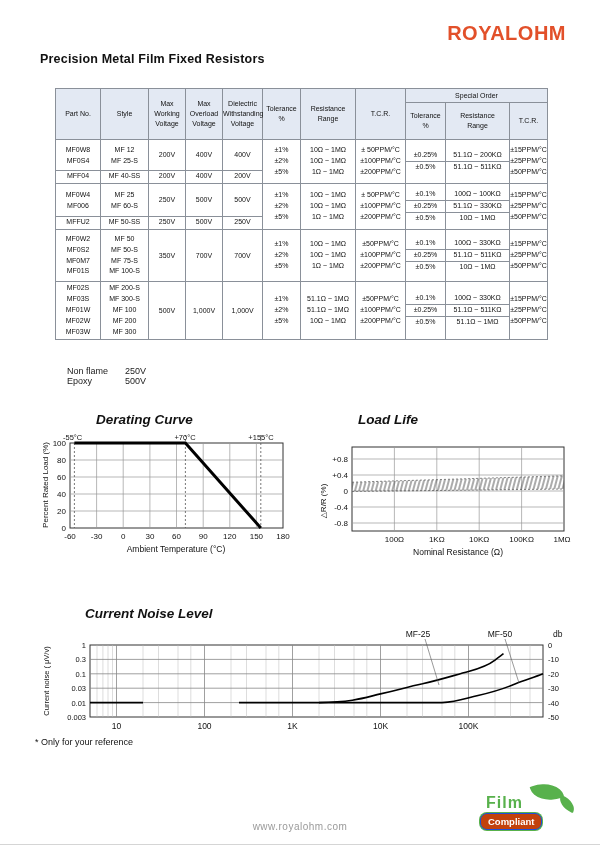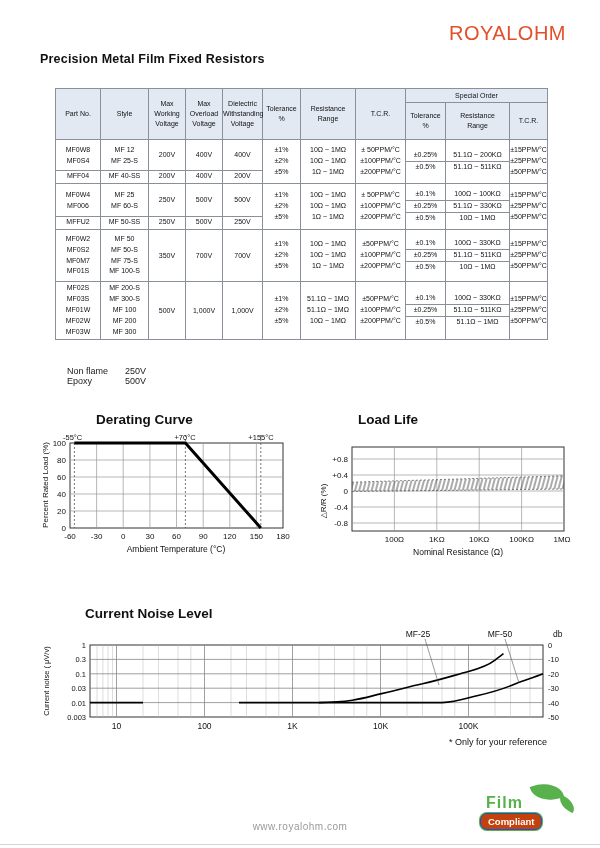--- a/index.html
+++ b/index.html
@@ -1,18 +1,18 @@
 <!DOCTYPE html>
 <html><head>
 <meta charset="utf-8">
 <style>
   html,body{margin:0;padding:0;}
   body{width:600px;height:848px;position:relative;background:#ffffff;
        font-family:"Liberation Sans","DejaVu Sans",sans-serif;color:#1a1a1a;overflow:hidden;}
-  .brand{position:absolute;top:22px;right:34px;font-size:20px;font-weight:400;
+  .brand{position:absolute;top:22px;right:34px;font-size:20px;font-weight:700;
          color:#e2502a;letter-spacing:0.5px;}
   .page-title{position:absolute;top:52px;left:40px;font-size:12.5px;font-weight:bold;
               letter-spacing:0.2px;color:#111;}
   
   table.specs{position:absolute;top:88px;left:55px;width:492px;border-collapse:collapse;
               table-layout:fixed;font-size:7px;color:#111;}
   table.specs th,table.specs td{border:1px solid #8a9099;padding:0;text-align:center;vertical-align:middle;}
   table.specs th{background:#e3e9f3;font-weight:normal;line-height:1.4;}
   tr.hdr1 th.so-head{height:13px;}
   tr.hdr2 th{height:36px;}
@@ -25,28 +25,28 @@
   tr.g2 .main .sub0{height:31px;} tr.g2 .main .sub1{flex:1;}
   .so .vsplit>div{flex:1;}
   
   .note{position:absolute;top:366px;left:62px;font-size:9px;color:#222;display:flex;}
   .note .note-items{margin-left:5px;}
   .note .nrow{display:flex;}
   .note .nname{width:58px;}
   .note .nval{}
   
   .chart{position:absolute;}
-  .chart h3{margin:0 0 4px 0;font-size:13.5px;font-weight:600;color:#111;}
+  .chart h3{margin:0 0 4px 0;font-size:13.5px;font-weight:600;color:#111;font-style:italic;}
   .c-derating{top:412px;left:38px;width:270px;}
   .c-derating h3{margin-left:58px;}
   .c-loadlife{top:412px;left:312px;width:270px;}
   .c-loadlife h3{margin-left:46px;}
   .c-noise{top:606px;left:35px;width:560px;}
   .c-noise h3{margin-left:50px;}
-  .footnote{text-align:right;padding-right:48px;font-size:9px;color:#111;margin-top:-4px;}
+  .footnote{padding-right:48px;font-size:9px;color:#111;margin-top:-4px;}
   svg text{font-family:"Liberation Sans","DejaVu Sans",sans-serif;fill:#111;}
   
   .footer-url{position:absolute;bottom:16px;left:0;right:0;text-align:center;
               font-size:10px;color:#9a9a9a;letter-spacing:0.5px;}
   .hairline{position:absolute;bottom:3px;left:0;right:0;border-top:1px solid #d5d5d5;}
   .rohs{position:absolute;right:28px;bottom:12px;width:92px;height:50px;}
   .rohs-text{position:absolute;left:6px;top:8px;font-size:16px;font-weight:bold;color:#58b14c;
              text-shadow:-1px -1px 0 #fff,1px -1px 0 #fff,-1px 1px 0 #fff,1px 1px 0 #fff;letter-spacing:1px;}
   .rohs-pill{position:absolute;left:0;top:27px;background:#c2410c;color:#fff;font-size:9.5px;
              font-weight:bold;border-radius:7px;padding:2px 7px;border:1px solid #1d4ed8;

